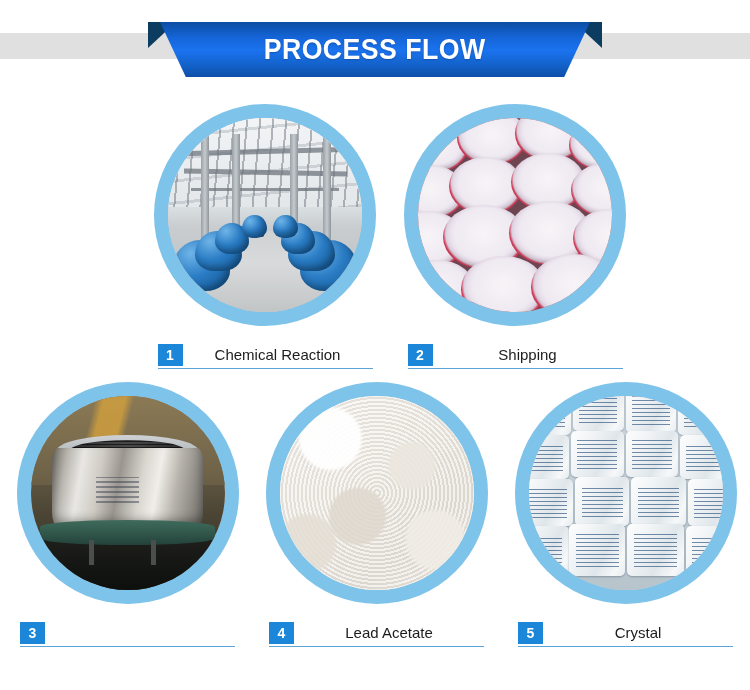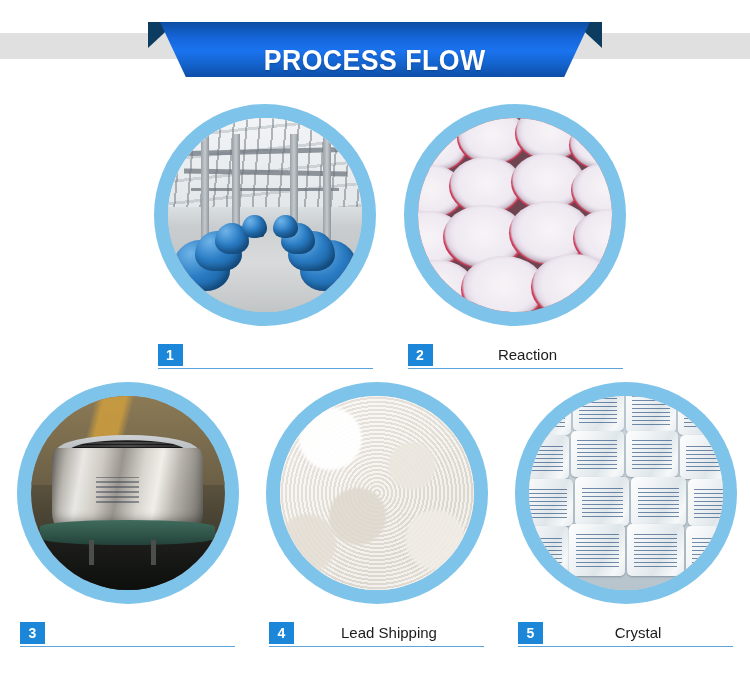--- a/index.html
+++ b/index.html
@@ -48,21 +48,21 @@
   }
   .ribbon {
     position: absolute;
     left: 160px;
     top: 22px;
     width: 430px;
     height: 55px;
     background: linear-gradient(to bottom, #0b4ea2 0%, #1565d8 28%, #1a73ef 52%, #1464cf 75%, #0d4fa8 100%);
     clip-path: polygon(0 0, 100% 0, 94% 100%, 6% 100%);
     display: flex;
-    align-items: flex-end;
+    align-items: center;
     justify-content: center;
     box-shadow: 0 1px 3px rgba(0,0,0,0.18);
   }
   .ribbon-title {
     color: #ffffff;
     font-size: 29px;
     font-weight: bold;
     letter-spacing: 0.5px;
     font-family: "Liberation Sans Narrow", "Liberation Sans", sans-serif;
     transform: scaleX(0.92);
@@ -368,20 +368,21 @@
           <div class="vessel vright" style="top:63%;width:30%;height:26%;"></div>
           <div class="vessel vright" style="top:58%;right:14%;width:24%;height:21%;"></div>
           <div class="vessel vright" style="top:54%;right:24%;width:18%;height:16%;"></div>
           <div class="vessel" style="top:50%;left:38%;width:13%;height:12%;"></div>
           <div class="vessel" style="top:50%;left:54%;width:13%;height:12%;"></div>
         </div>
       </div>
     </div>
     <div class="caption">
       <span class="badge">1</span>
+      <span class="caption-label">Chemical Reaction</span>
     </div>
   </div>
 
   <div class="step">
     <div class="circle-wrap">
       <div class="circle-inner">
         <div class="photo-crystal">
           <div class="basin" style="left:-8%;  top:2%;  width:34%; height:26%;"></div>
           <div class="basin" style="left:20%;  top:-4%; width:36%; height:28%;"></div>
           <div class="basin" style="left:50%;  top:-6%; width:36%; height:28%;"></div>
@@ -395,21 +396,21 @@
           <div class="basin" style="left:47%;  top:43%; width:42%; height:33%;"></div>
           <div class="basin" style="left:80%;  top:47%; width:38%; height:30%;"></div>
           <div class="basin" style="left:-10%; top:73%; width:40%; height:32%;"></div>
           <div class="basin" style="left:22%;  top:71%; width:44%; height:34%;"></div>
           <div class="basin" style="left:58%;  top:70%; width:44%; height:34%;"></div>
         </div>
       </div>
     </div>
     <div class="caption">
       <span class="badge">2</span>
-      <span class="caption-label">Reaction</span>
+      <span class="caption-label">Shipping</span>
     </div>
   </div>
 </div>
 
 <div class="steps-row row-bottom">
 
   <div class="step">
     <div class="circle-wrap">
       <div class="circle-inner">
         <div class="photo-dryer">
@@ -431,21 +432,21 @@
   </div>
 
   <div class="step">
     <div class="circle-wrap">
       <div class="circle-inner">
         <div class="photo-powder"></div>
       </div>
     </div>
     <div class="caption">
       <span class="badge">4</span>
-      <span class="caption-label">Lead Shipping</span>
+      <span class="caption-label">Lead Acetate</span>
     </div>
   </div>
 
   <div class="step">
     <div class="circle-wrap">
       <div class="circle-inner">
         <div class="photo-bags">
           <div class="bag" style="left:-4%; top:-2%; width:26%; height:22%;"></div>
           <div class="bag" style="left:23%; top:-5%; width:26%; height:23%;"></div>
           <div class="bag" style="left:50%; top:-4%; width:26%; height:23%;"></div>

